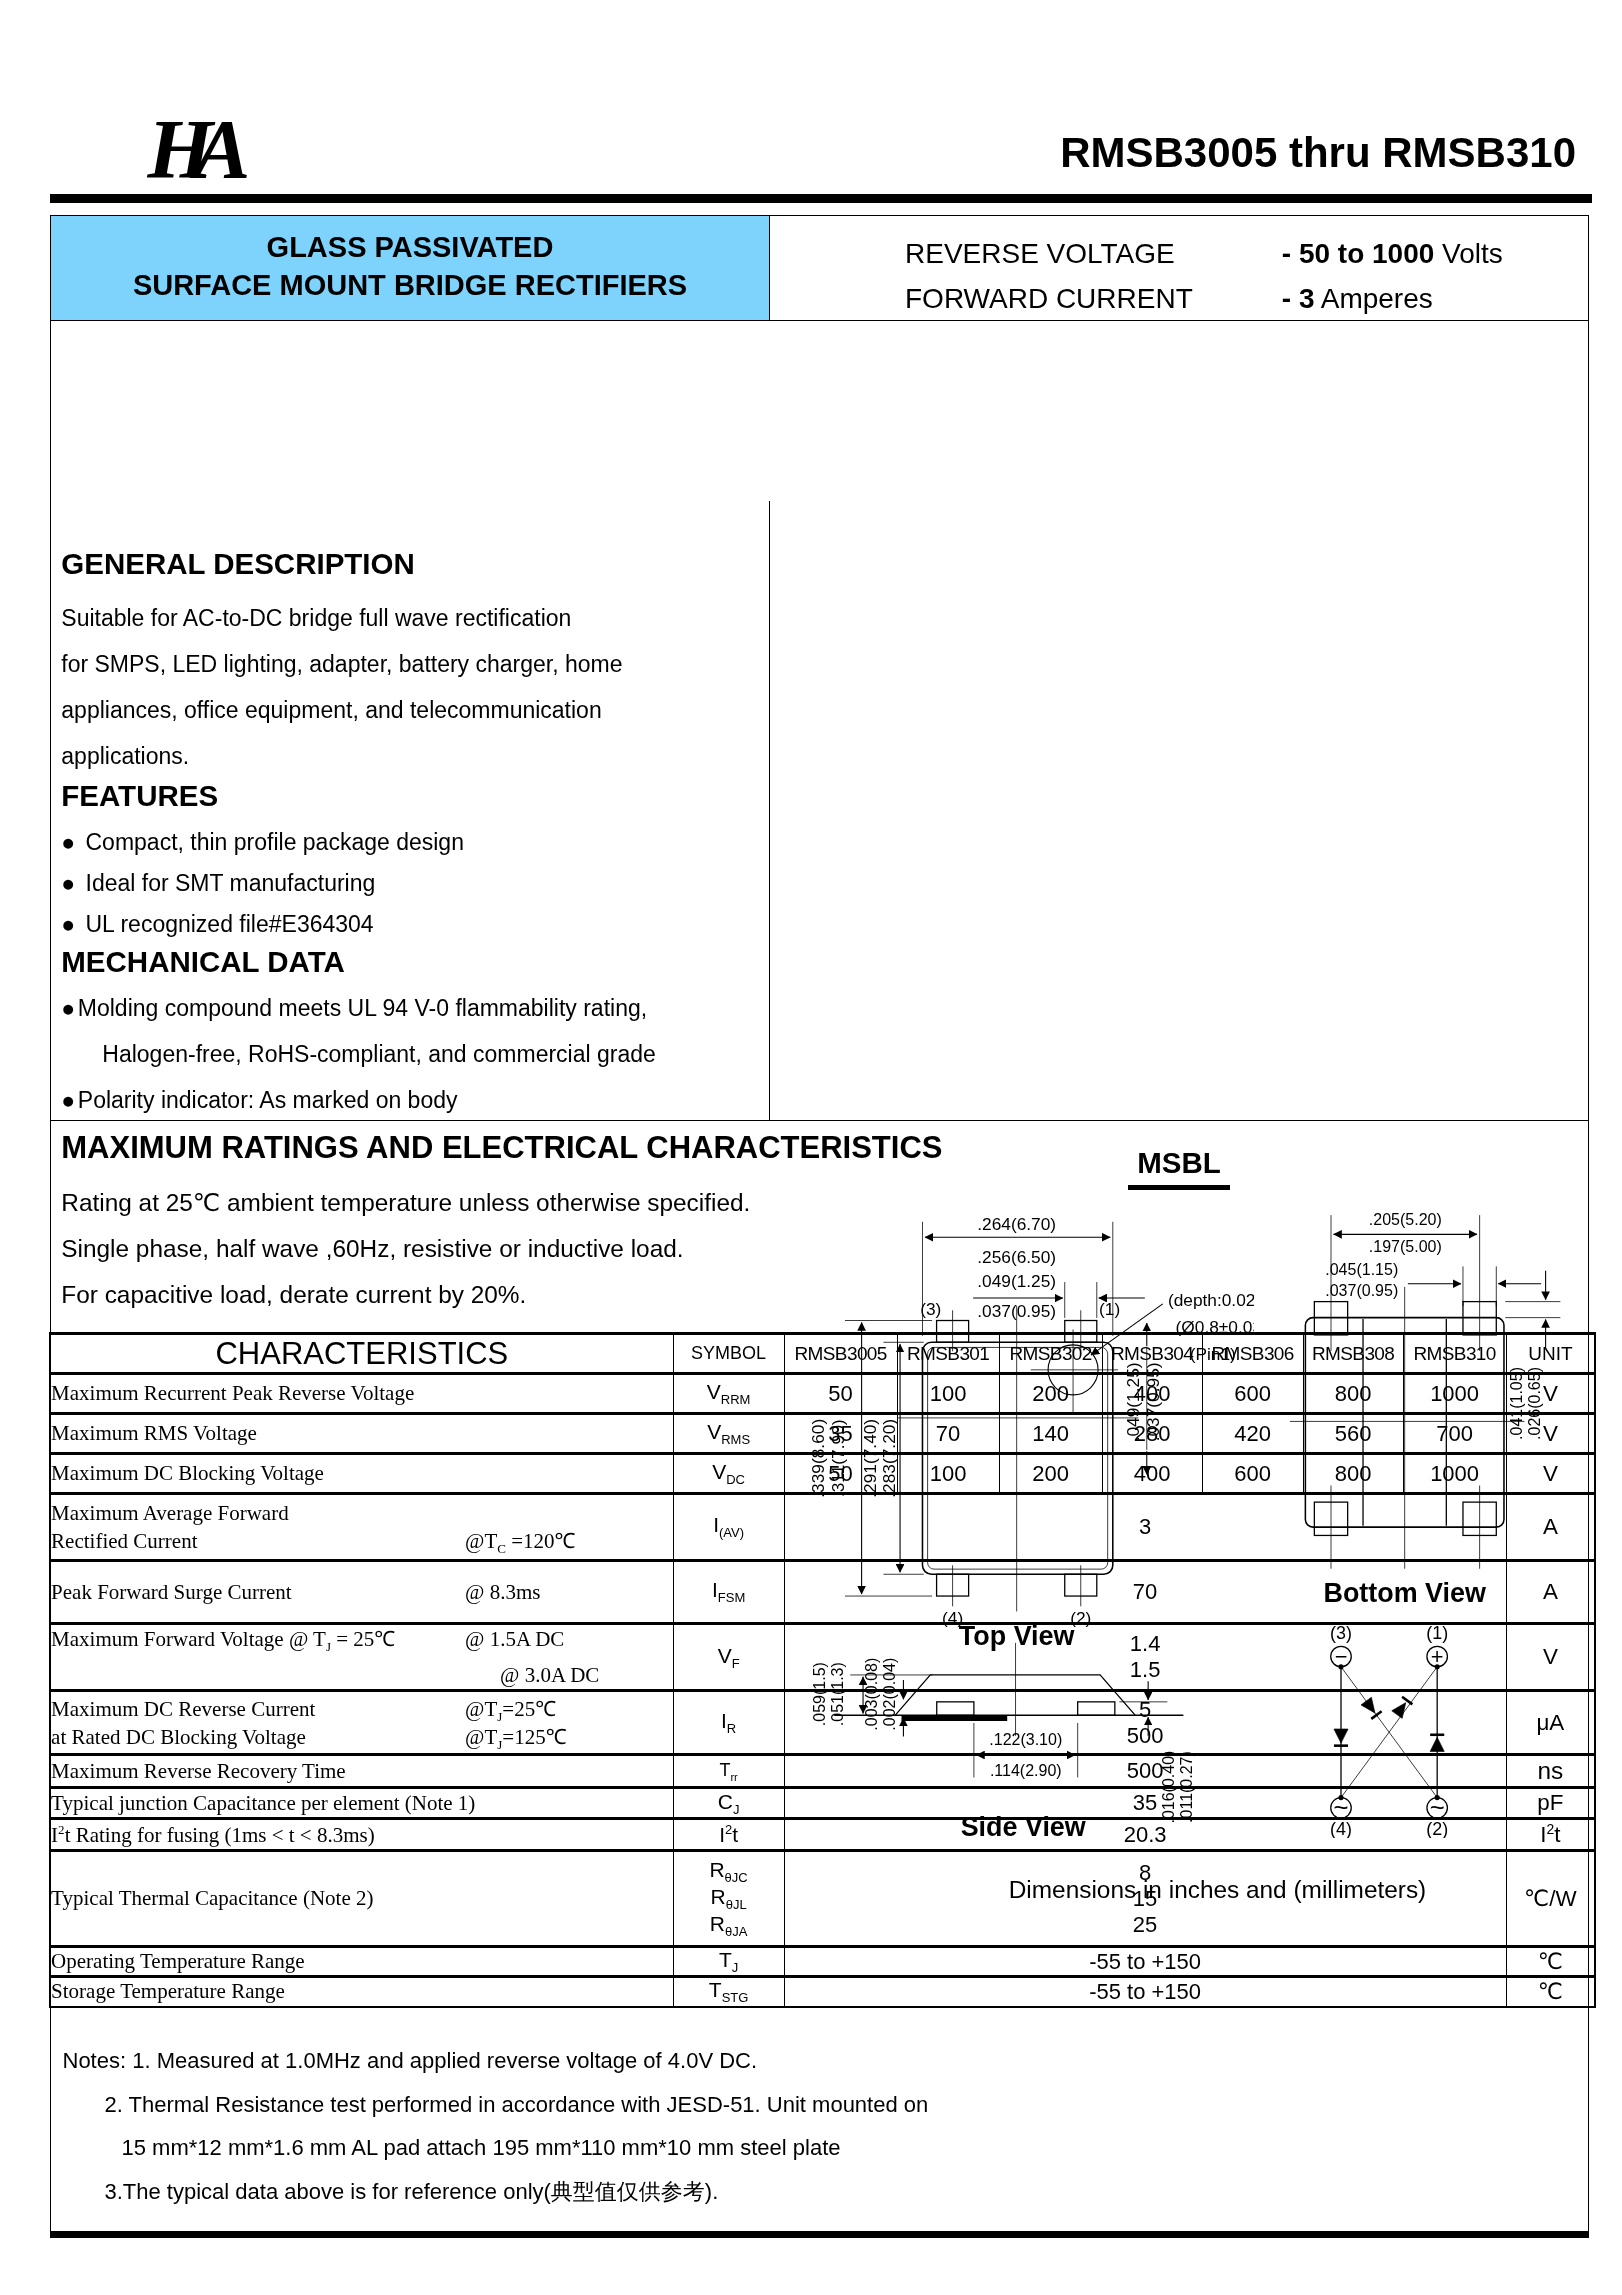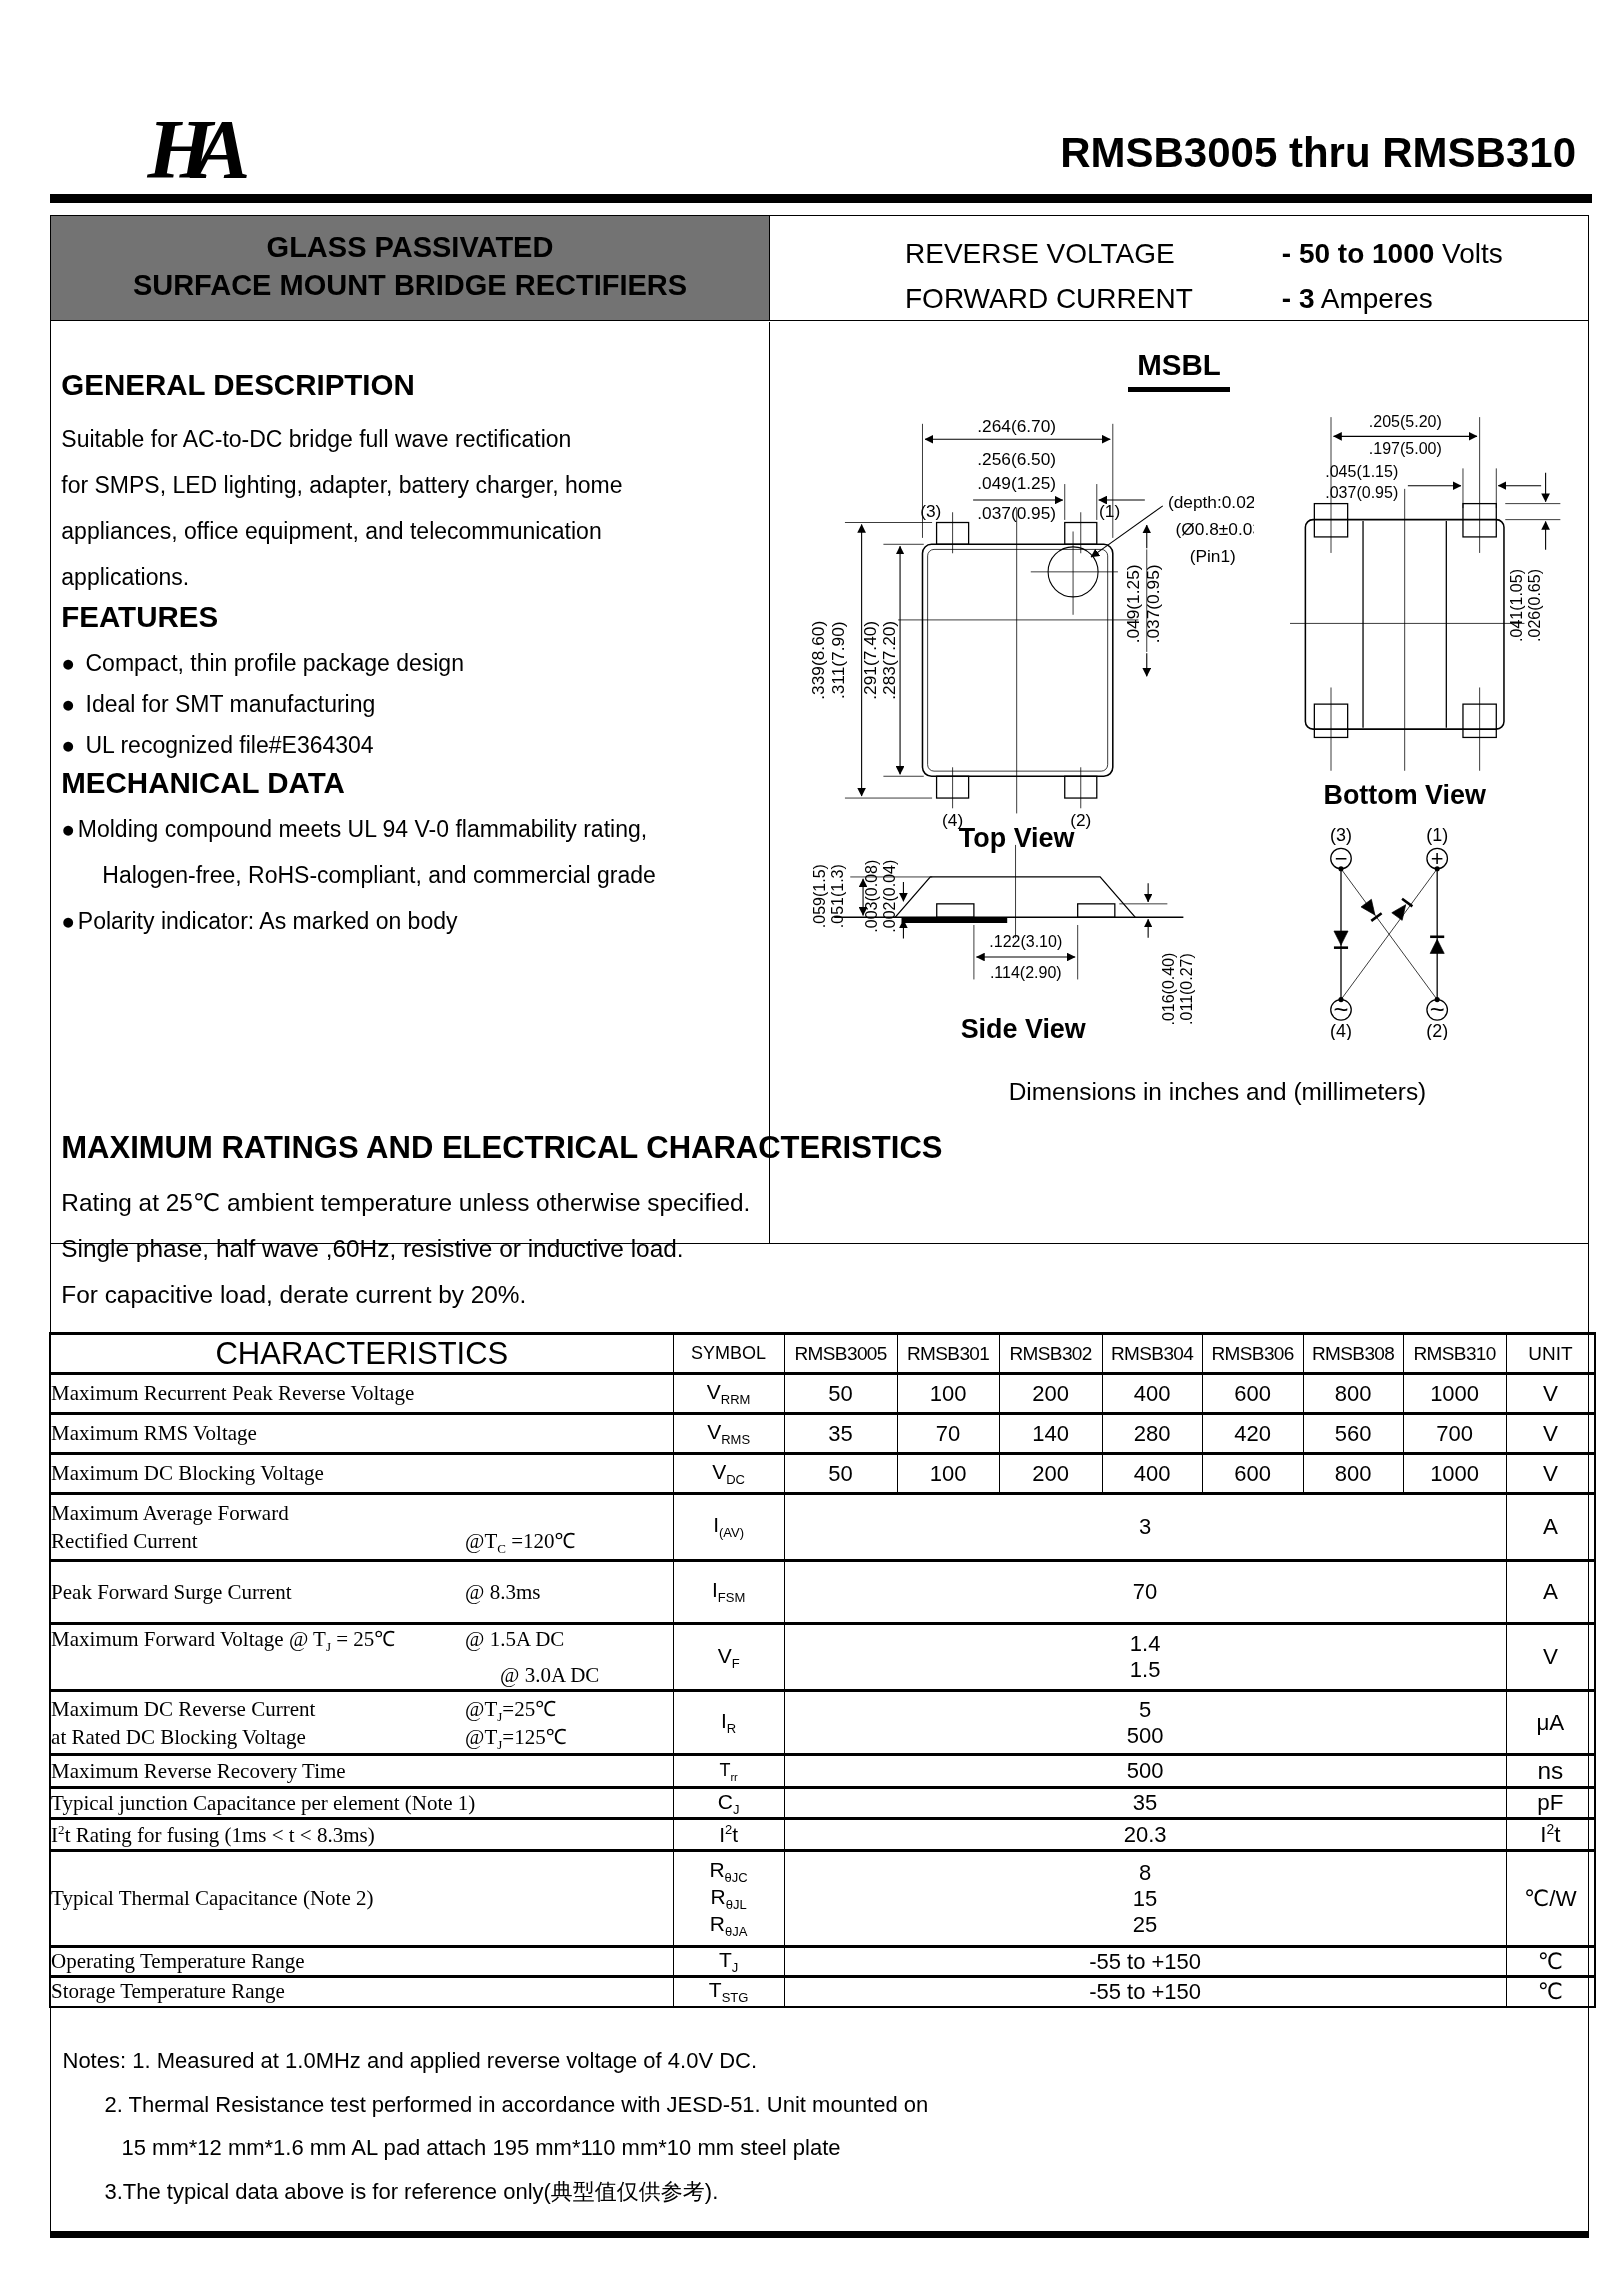--- a/index.html
+++ b/index.html
@@ -8,27 +8,27 @@
   
   .logo{position:absolute;left:58px;top:114px;width:269px;height:80px;}
   .logo-text{font-family:"Liberation Serif","DejaVu Serif",serif;font-style:italic;font-weight:bold;}
   .doc-title{position:absolute;top:129px;right:46px;font-size:42px;font-weight:bold;letter-spacing:0px;}
   .top-rule{position:absolute;left:50px;top:194px;width:1542px;height:9px;background:#000;}
   
   .outer-box{position:absolute;left:50px;top:215px;width:1537px;height:2015px;
              border:1.9px solid #000;border-bottom:7px solid #000;}
   
   .row1{position:absolute;left:0;top:0;width:100%;height:104px;border-bottom:1.9px solid #000;display:flex;}
-  .gray-cell{width:719px;flex:none;background:#737373;border-right:1.9px solid #000;
+  .gray-cell{width:719px;flex:none;background:#7dd3fc;border-right:1.9px solid #000;
              text-align:center;font-weight:bold;font-size:29px;line-height:38px;padding-top:11.5px;box-sizing:border-box;}
   .ratings-cell{flex:1;padding:15.4px 0 0 135px;font-size:28px;line-height:45px;}
   .ratings-cell .lab{display:inline-block;width:369px;}
   .ratings-cell .val{font-weight:bold;}
   
-  .two-col{position:absolute;top:106px;left:0;width:100%;height:922px;border-bottom:1.9px solid #000;display:flex;box-sizing:border-box;}
+  .two-col{position:absolute;top:106px;left:0;width:100%;height:799px;border-bottom:1.9px solid #000;display:flex;box-sizing:border-box;align-items:flex-end;}
   .left-col{width:719px;flex:none;border-right:1.9px solid #000;padding:46px 19px 0 10.3px;box-sizing:border-box;}
   .right-col{flex:1;position:relative;}
   h2.sec{font-size:29.5px;font-weight:bold;margin:0;}
   .desc{margin-top:14px;}
   .desc .dl{font-size:23px;line-height:46px;white-space:nowrap;}
   .feat{margin-top:9px;}
   .fl{font-size:23px;line-height:41px;white-space:nowrap;}
   .fl .b{display:inline-block;margin-right:10.3px;}
   .mech-list{margin-top:9px;}
   .ml{font-size:23px;line-height:40px;white-space:nowrap;margin-top:6px;}

